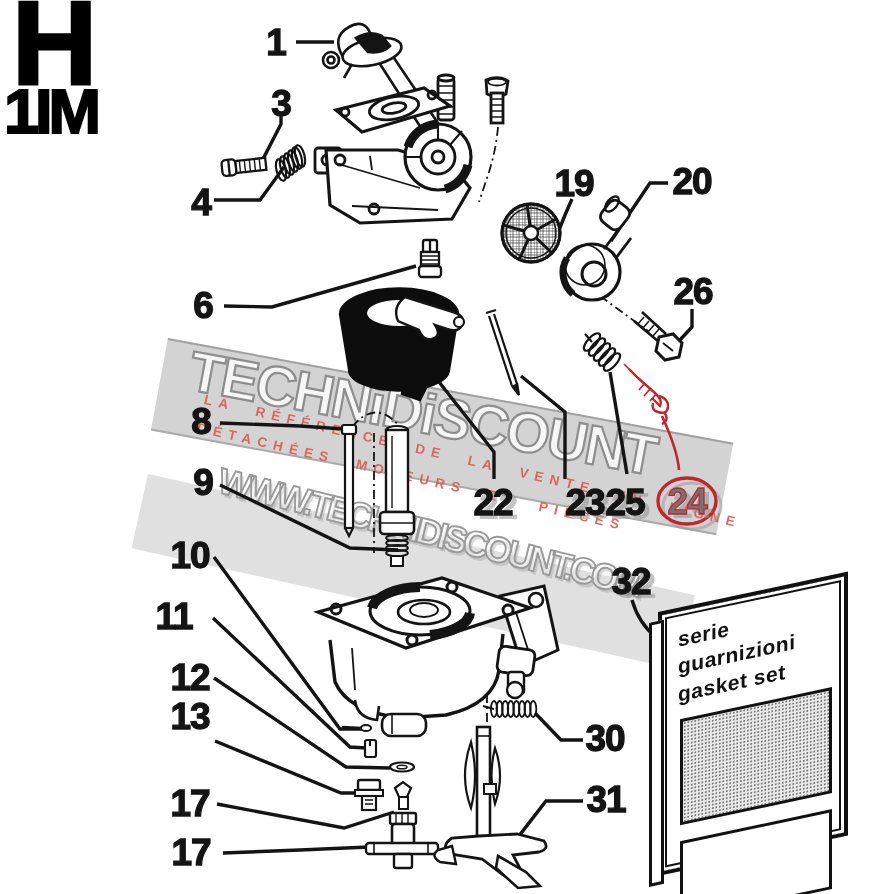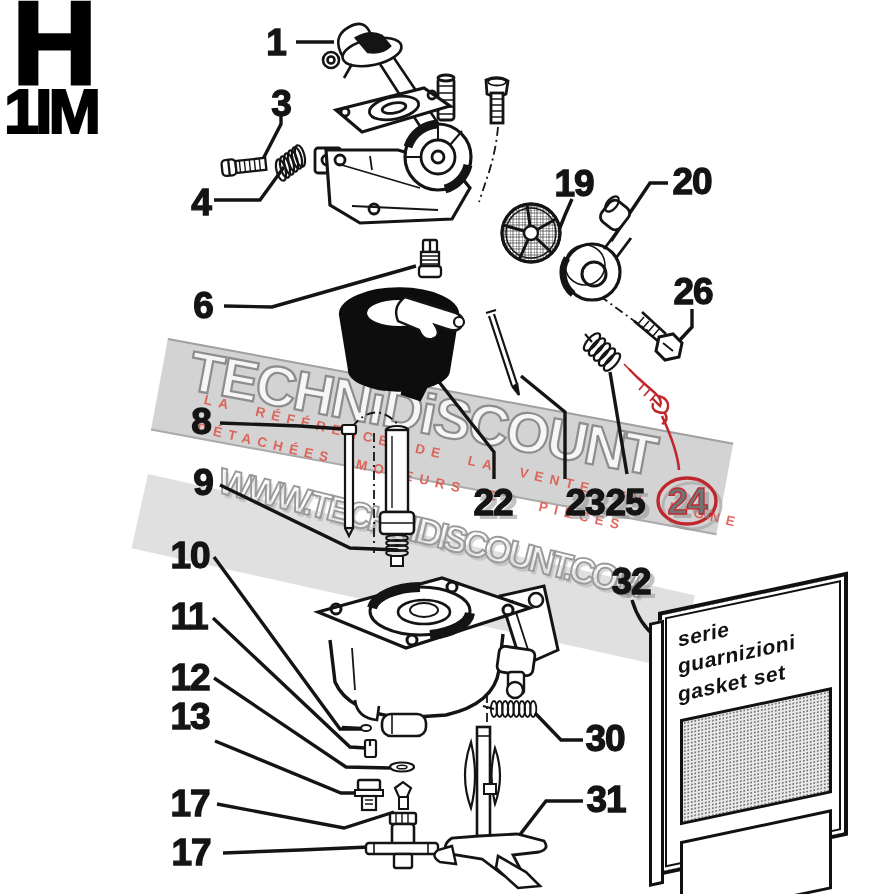--- a/index.html
+++ b/index.html
@@ -333,21 +333,21 @@
     <div class="sub">1IM</div>
   </div>
 
   <div class="pn" style="left:276px;top:42px">1</div>
   <div class="pn" style="left:281px;top:103px">3</div>
   <div class="pn" style="left:201px;top:202px">4</div>
   <div class="pn" style="left:203px;top:305px">6</div>
   <div class="pn" style="left:201px;top:421px">8</div>
   <div class="pn" style="left:203px;top:482px">9</div>
   <div class="pn" style="left:190px;top:555px">10</div>
-  <div class="pn" style="left:189px;top:616px">11</div>
+  <div class="pn" style="left:174px;top:616px">11</div>
   <div class="pn" style="left:190px;top:677px">12</div>
   <div class="pn" style="left:190px;top:716px">13</div>
   <div class="pn" style="left:190px;top:803px">17</div>
   <div class="pn" style="left:191px;top:852px">17</div>
   <div class="pn" style="left:574px;top:183px">19</div>
   <div class="pn" style="left:692px;top:181px">20</div>
   <div class="pn" style="left:693px;top:291px">26</div>
   <div class="pn shadowed" style="left:493px;top:502px">22</div>
   <div class="pn shadowed" style="left:585px;top:502px">23</div>
   <div class="pn shadowed" style="left:625px;top:502px">25</div>

